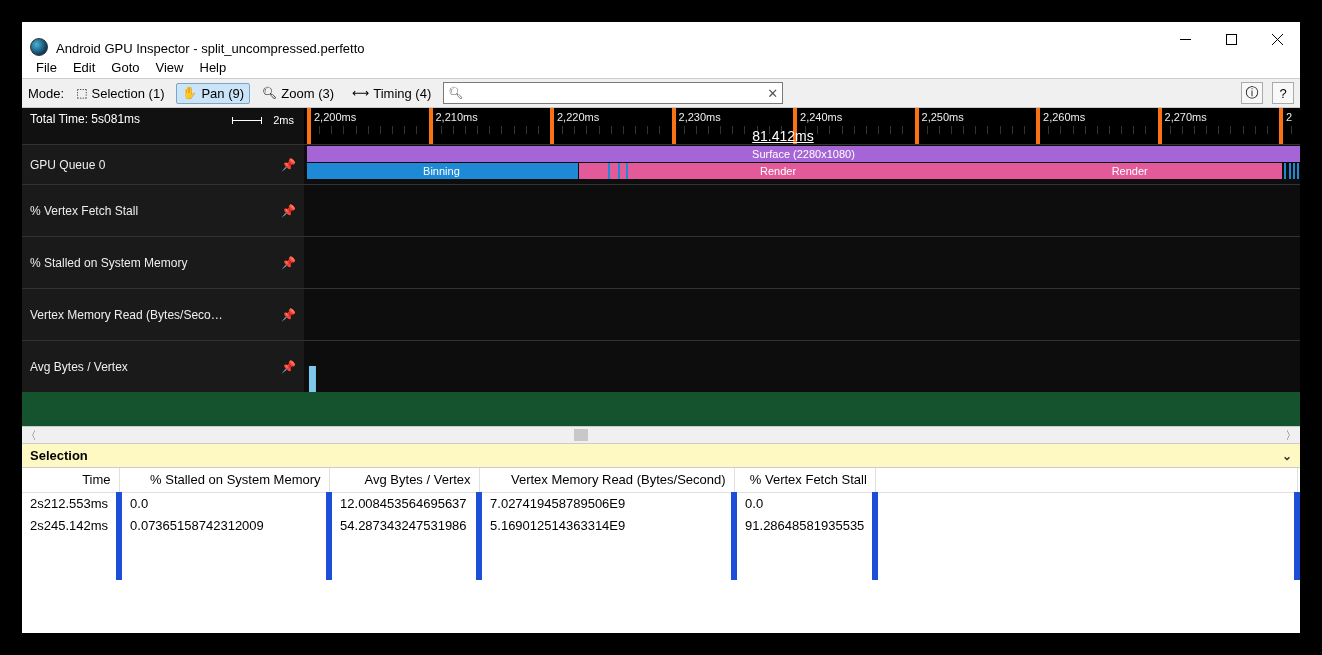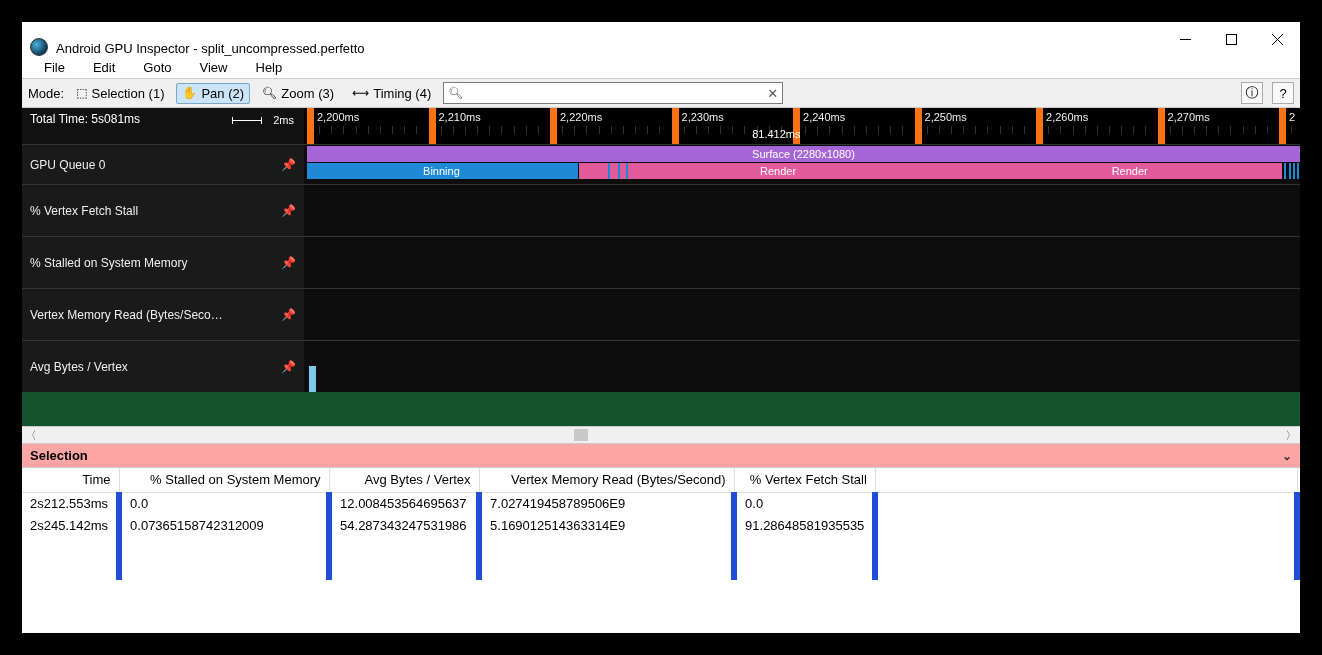--- a/index.html
+++ b/index.html
@@ -8,21 +8,21 @@
   
   
   .title-bar { height: 34px; display: flex; align-items: flex-end; padding-left: 8px; }
   .title-bar .app-icon { width: 18px; height: 18px; border-radius: 50%; background: radial-gradient(circle at 35% 35%, #4ab3d6, #0a3a5a 70%); border: 1px solid #333; margin-right: 8px; }
   .title-bar .title { font-size: 13px; color: #000; flex: 1; }
   .win-btns { display: flex; }
   .win-btn { width: 46px; height: 34px; display: flex; align-items: center; justify-content: center; color: #000; font-size: 11px; }
   .win-btn svg { width: 11px; height: 11px; }
 
   
-  .menu-bar { height: 22px; display: flex; align-items: center; padding-left: 14px; gap: 12px; font-size: 13px; color: #000; }
+  .menu-bar { height: 22px; display: flex; align-items: center; padding-left: 6px; gap: 0; font-size: 13px; color: #000; }
   .menu-bar span { padding: 2px 8px; cursor: default; }
 
   
   .toolbar { height: 30px; border-top: 1px solid #ccc; border-bottom: 1px solid #ccc; background: #f0f0f0; display: flex; align-items: center; padding: 0 6px; gap: 6px; font-size: 13px; color: #000; }
   .mode-btn { padding: 3px 6px; display: flex; align-items: center; gap: 4px; border-radius: 2px; }
   .mode-btn.active { background: #cce4f7; border: 1px solid #7aa7c7; padding: 2px 5px; }
   .mode-btn .ico { font-size: 12px; }
   .search-box { position: relative; width: 340px; height: 22px; border: 1px solid #7a7a7a; background: #fff; display: flex; align-items: center; padding-left: 4px; }
   .search-box .mag { font-size: 12px; color: #555; margin-right: 2px; }
   .search-box input { border: none; outline: none; font-size: 13px; flex: 1; background: transparent; }
@@ -32,24 +32,24 @@
 
   
   .timeline { background: #14532d; flex: 0 0 318px; display: flex; flex-direction: column; position: relative; color: #fff; font-size: 12px; }
   .time-header { height: 36px; display: flex; }
   .time-header .left { width: 282px; background: #111; display: flex; align-items: flex-start; padding: 4px 8px; justify-content: space-between; position: relative; }
   .time-header .left .scale { position: absolute; right: 10px; top: 6px; font-size: 11px; }
   .time-header .left .scale-line { position: absolute; right: 42px; top: 12px; width: 30px; height: 1px; background: #fff; }
   .time-header .left .scale-line::before, .time-header .left .scale-line::after { content:""; position:absolute; top:-3px; width:1px; height:7px; background:#fff; }
   .time-header .left .scale-line::after { right:0; }
   .time-header .right { flex: 1; background: #000; position: relative; overflow: hidden; }
-  .tick { position: absolute; top: 0; height: 36px; border-left: 7px solid #f97316; }
+  .tick { position: absolute; top: 0; height: 36px; border-left: 4px solid #f97316; }
   .tick-label { position: absolute; top: 3px; font-size: 11px; color: #eee; padding-left: 3px; white-space: nowrap; }
   .tick-minor { position: absolute; top: 18px; width: 1px; height: 8px; background: #333; }
-  .marker-label { position:absolute; top:20px; font-size:11px; color:#fff; }
+  .marker-label { position:absolute; top:20px; font-size:14px; color:#fff;text-decoration:underline; }
 
   
   .track { display: flex; height: 52px; border-top: 1px solid #333; }
   .track.gpu { height: 40px; }
   .track .label { width: 282px; background: #1a1a1a; display: flex; align-items: center; padding: 0 8px; position: relative; font-size: 12px; color: #eee; overflow: hidden; white-space: nowrap; text-overflow: ellipsis; }
   .track .pin { position: absolute; right: 8px; color: #eee; font-size: 12px; }
   .track .lane { flex: 1; background: #0d0d0d; position: relative; overflow: hidden; }
   
   .slice { position: absolute; height: 16px; top: 2px; font-size: 11px; text-align: center; overflow: hidden; white-space: nowrap; color: #fff; line-height: 16px; }
   .slice.surface { background: #a565d6; top: 1px; }
@@ -61,21 +61,21 @@
   .counter-svg { position: absolute; inset: 0; }
 
   
   .hscroll { height: 18px; background: #f0f0f0; display: flex; align-items: center; border-top: 1px solid #ccc; border-bottom: 1px solid #ccc; }
   .hscroll .arrow { width: 18px; text-align: center; color: #555; font-size: 11px; }
   .hscroll .track-bar { flex: 1; position: relative; height: 14px; }
   .hscroll .thumb { position: absolute; left: 43%; width: 14px; height: 12px; background: #c8c8c8; top: 1px; }
 
   
   .selection-panel { flex: 1; display: flex; flex-direction: column; background: #fff; }
-  .sel-header { height: 24px; background: #fca5a5; border-bottom: 1px solid #ccc; display: flex; align-items: center; padding: 0 8px; font-weight: 600; font-size: 13px; justify-content: space-between; }
+  .sel-header { height: 24px; background: #fef9c3; border-bottom: 1px solid #ccc; display: flex; align-items: center; padding: 0 8px; font-weight: 600; font-size: 13px; justify-content: space-between; }
   .sel-header .chev { font-size: 12px; color: #333; }
   .sel-table { flex: 1; overflow: hidden; }
   .sel-table table { width: 100%; border-collapse: collapse; font-size: 13px; color: #000; }
   .sel-table th { text-align: right; font-weight: 400; padding: 4px 8px; border-right: 1px solid #e0e0e0; border-bottom: 1px solid #e0e0e0; height: 24px; }
   .sel-table td { padding: 3px 8px; border-right: 6px solid #1d4ed8; height: 22px; }
   .sel-table tr.empty td { height: 22px; }
 </style>
 </head>
 <body>
 
@@ -113,21 +113,21 @@
   </div>
 
   <div class="toolbar">
     <span>Mode:</span>
     <div class="mode-btn">
         <span class="ico">⬚</span>
         <span>Selection (1)</span>
       </div>
     <div class="mode-btn active">
         <span class="ico">✋</span>
-        <span>Pan (2)</span>
+        <span>Pan (9)</span>
       </div>
     <div class="mode-btn">
         <span class="ico">🔍︎</span>
         <span>Zoom (3)</span>
       </div>
     <div class="mode-btn">
         <span class="ico">⟷</span>
         <span>Timing (4)</span>
       </div>
     <div class="search-box">

